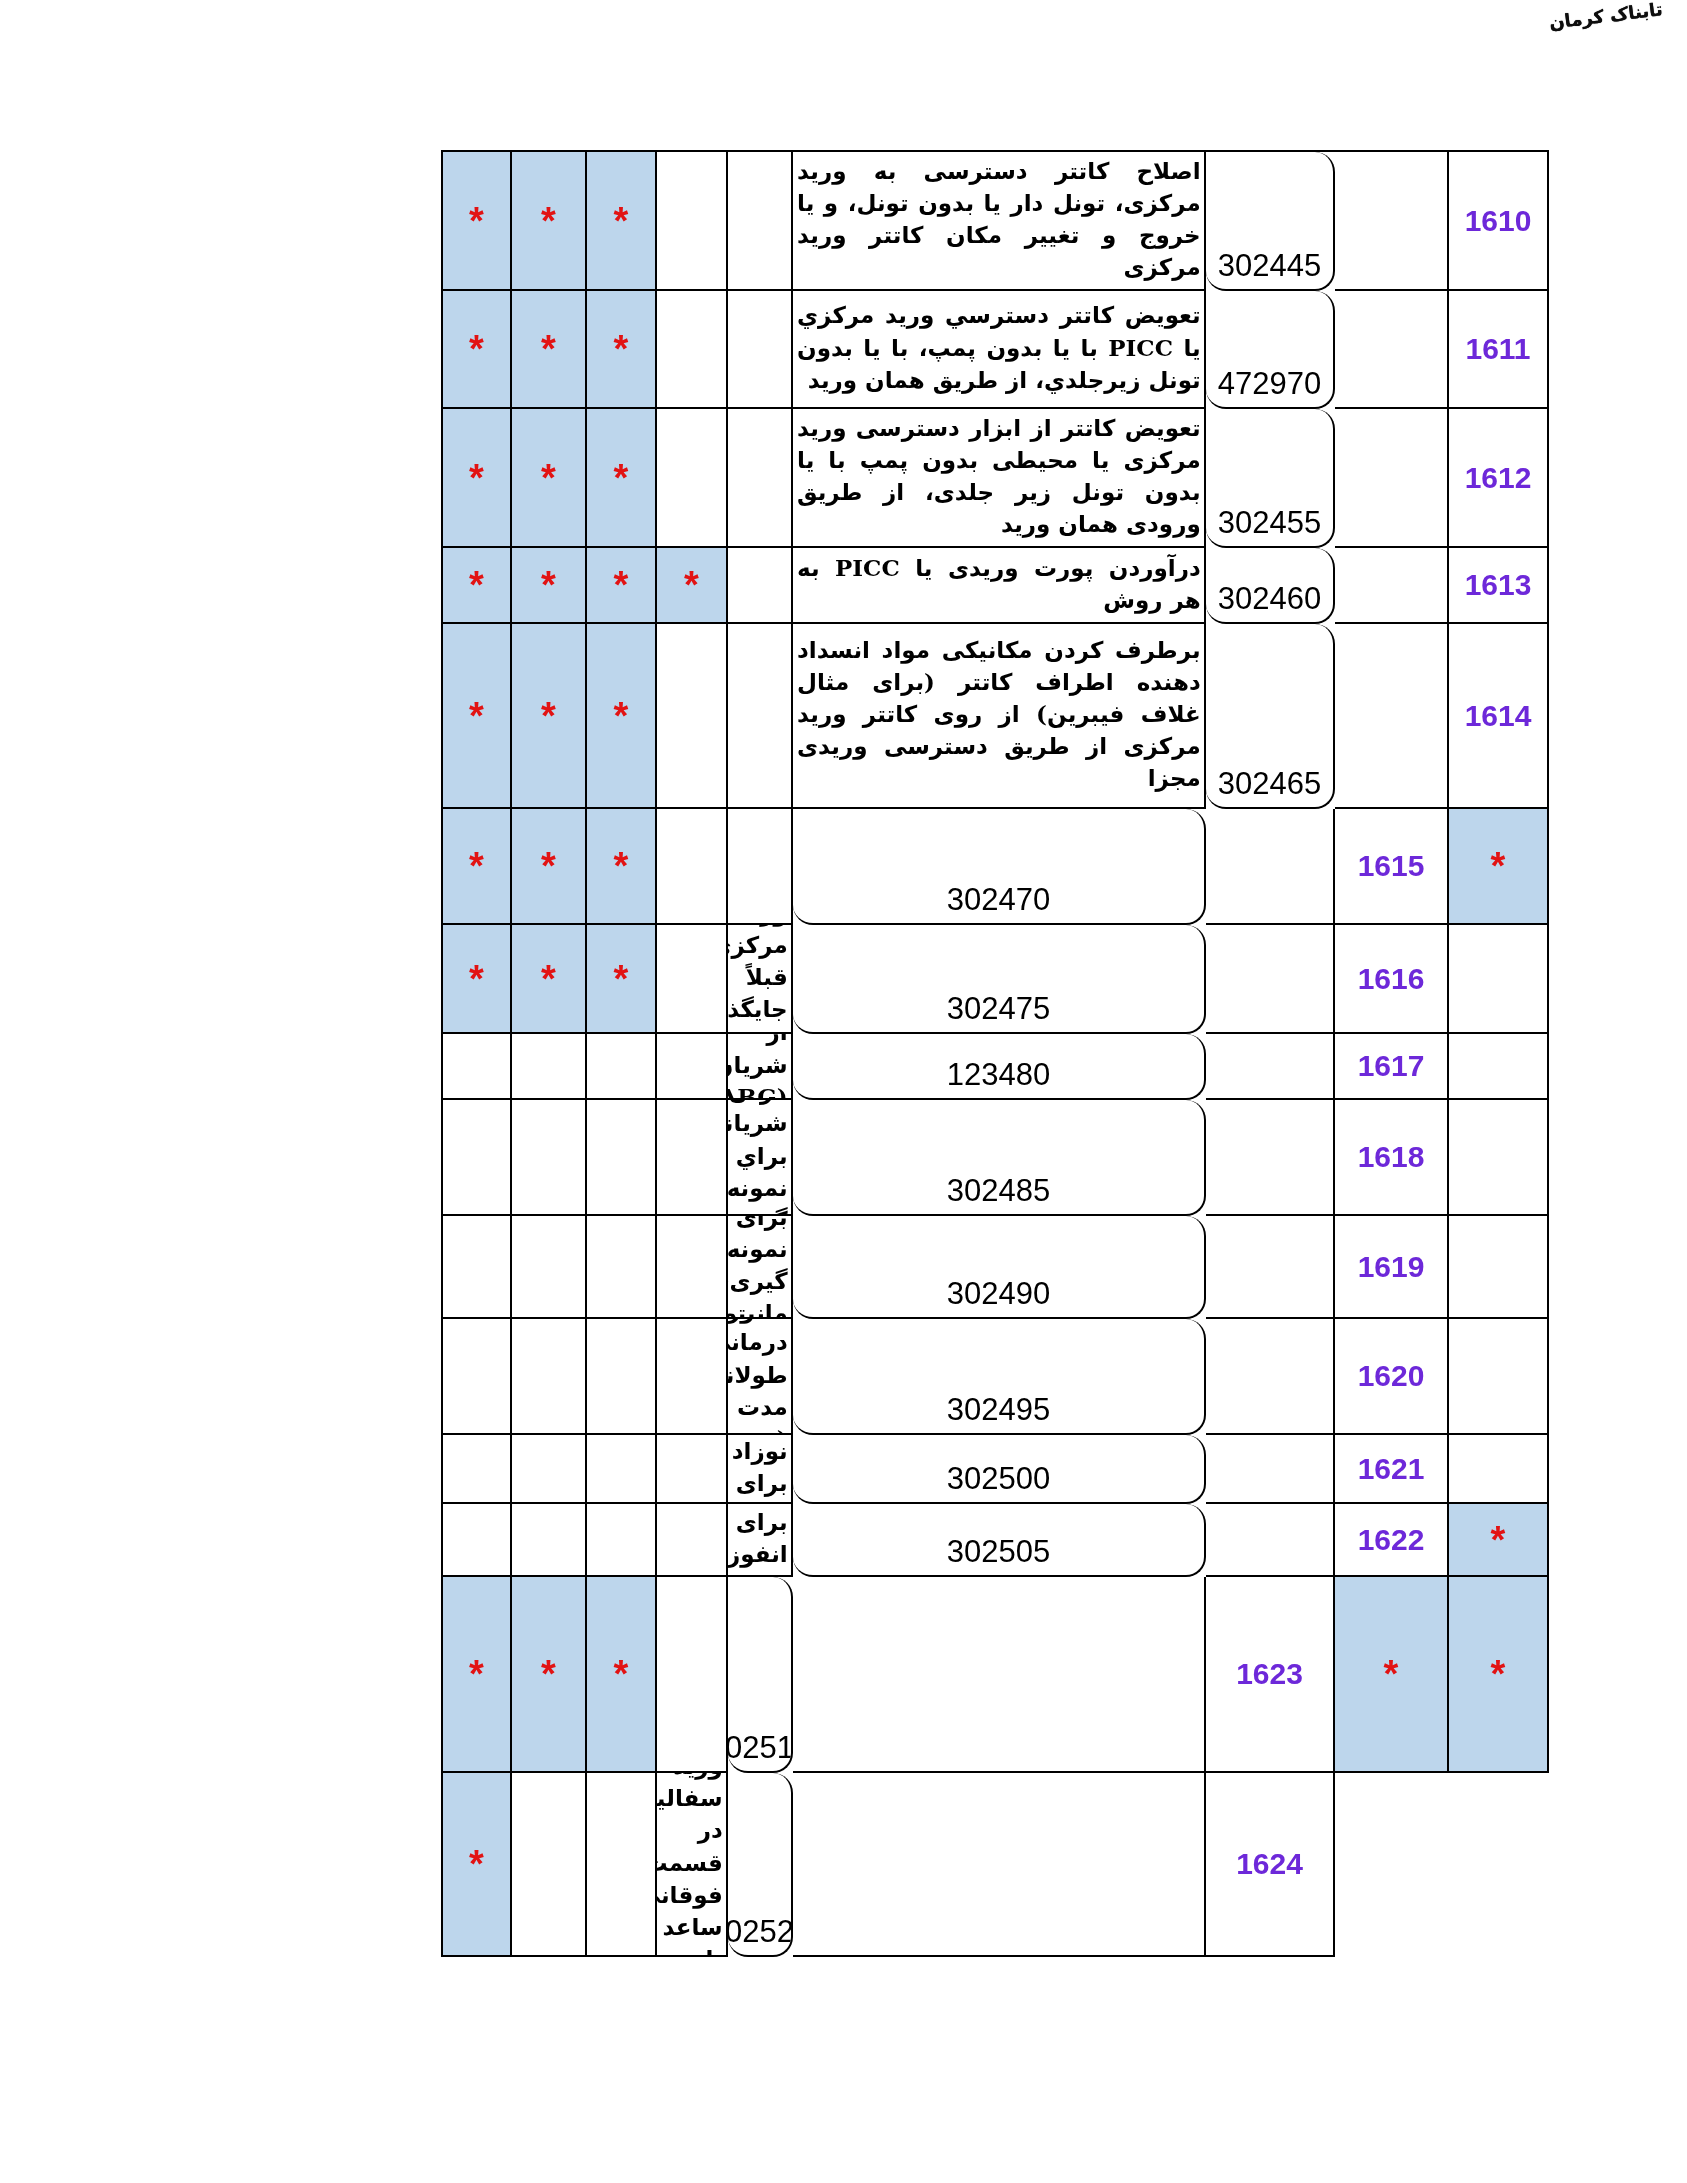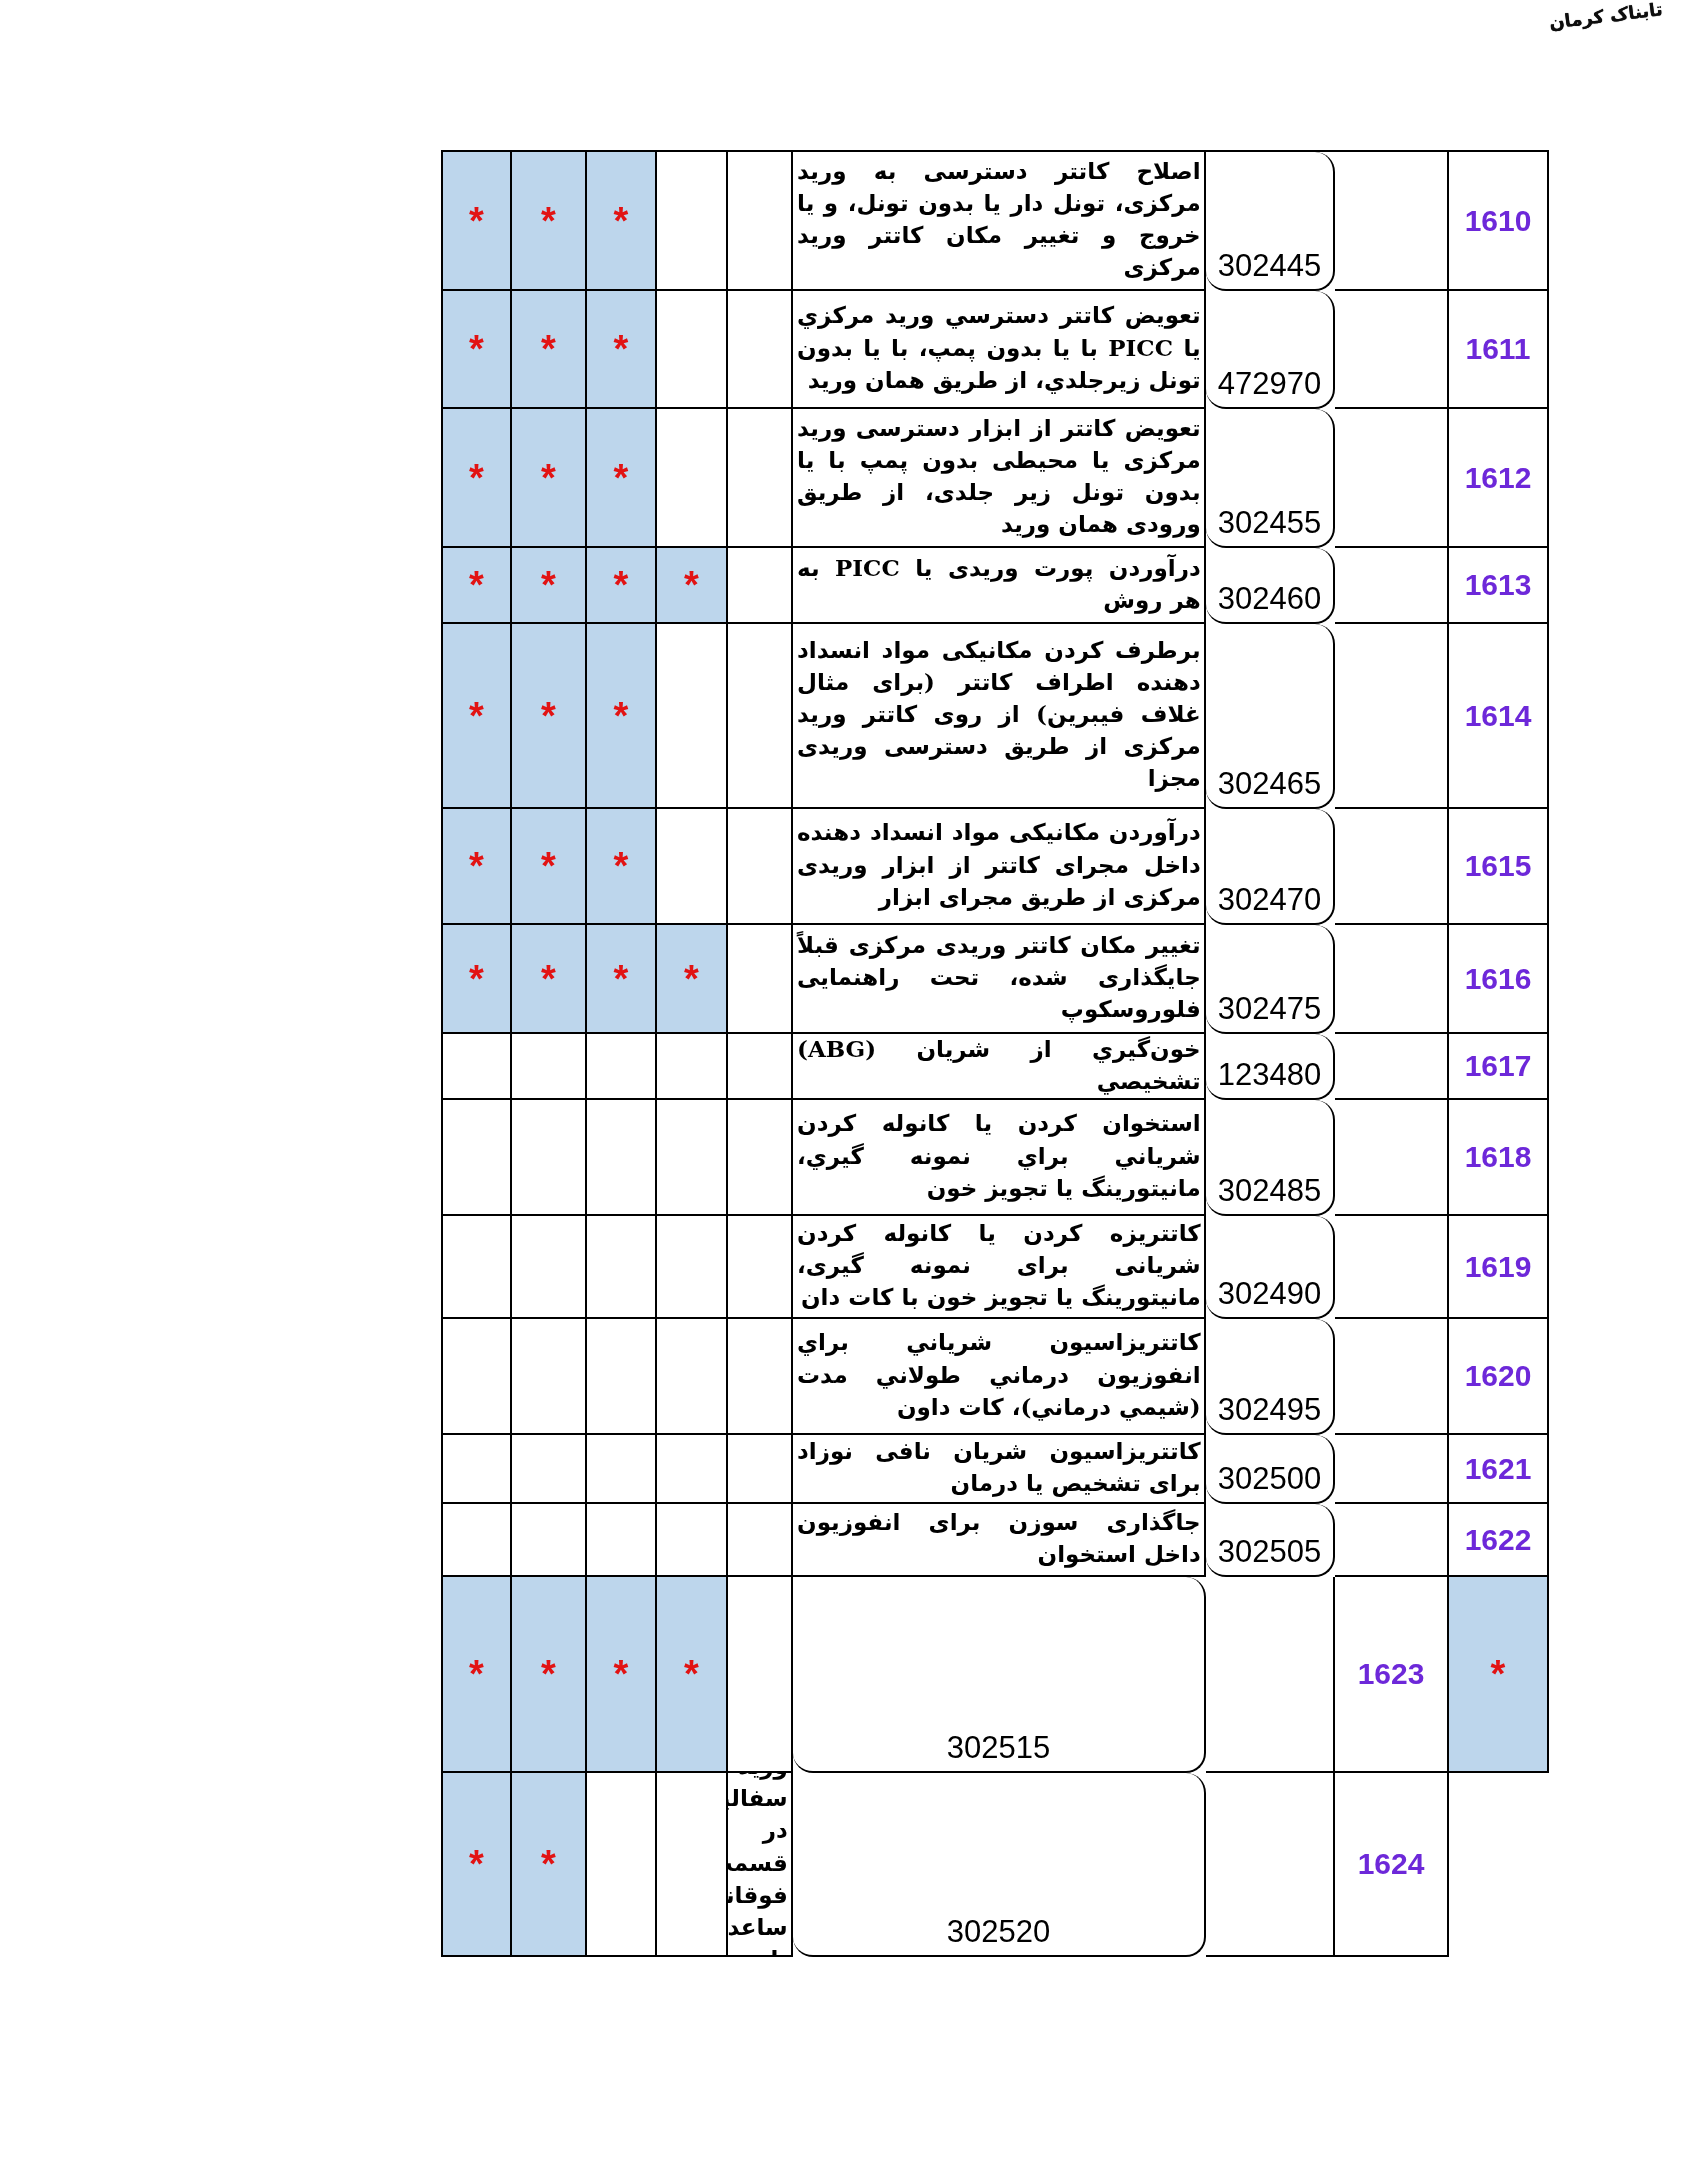--- a/index.html
+++ b/index.html
@@ -119,23 +119,20 @@
       <div class="desc-text">برطرف کردن مکانیکی مواد انسداد دهنده اطراف کاتتر (برای مثال غلاف فیبرین) از روی کاتتر ورید مرکزی از طریق دسترسی وریدی مجزا</div>
     </div>
     <div class="cell code-cell">302465</div>
     <div class="cell spare-cell"></div>
     <div class="cell num-cell">1614</div>
     <div class="cell star-cell hl">*</div>
     <div class="cell star-cell hl">*</div>
     <div class="cell star-cell hl">*</div>
     <div class="cell star-cell"></div>
     <div class="cell star-cell"></div>
-    <div class="cell desc-cell">
-      <div class="desc-text">درآوردن مکانیکی مواد انسداد دهنده داخل مجرای کاتتر از ابزار وریدی مرکزی از طریق مجرای ابزار</div>
-    </div>
     <div class="cell code-cell">302470</div>
     <div class="cell spare-cell"></div>
     <div class="cell num-cell">1615</div>
     <div class="cell star-cell hl">*</div>
     <div class="cell star-cell hl">*</div>
     <div class="cell star-cell hl">*</div>
     <div class="cell star-cell hl">*</div>
     <div class="cell star-cell"></div>
     <div class="cell desc-cell">
       <div class="desc-text">تغییر مکان کاتتر وریدی مرکزی قبلاً جایگذاری شده، تحت راهنمایی فلوروسکوپ</div>

